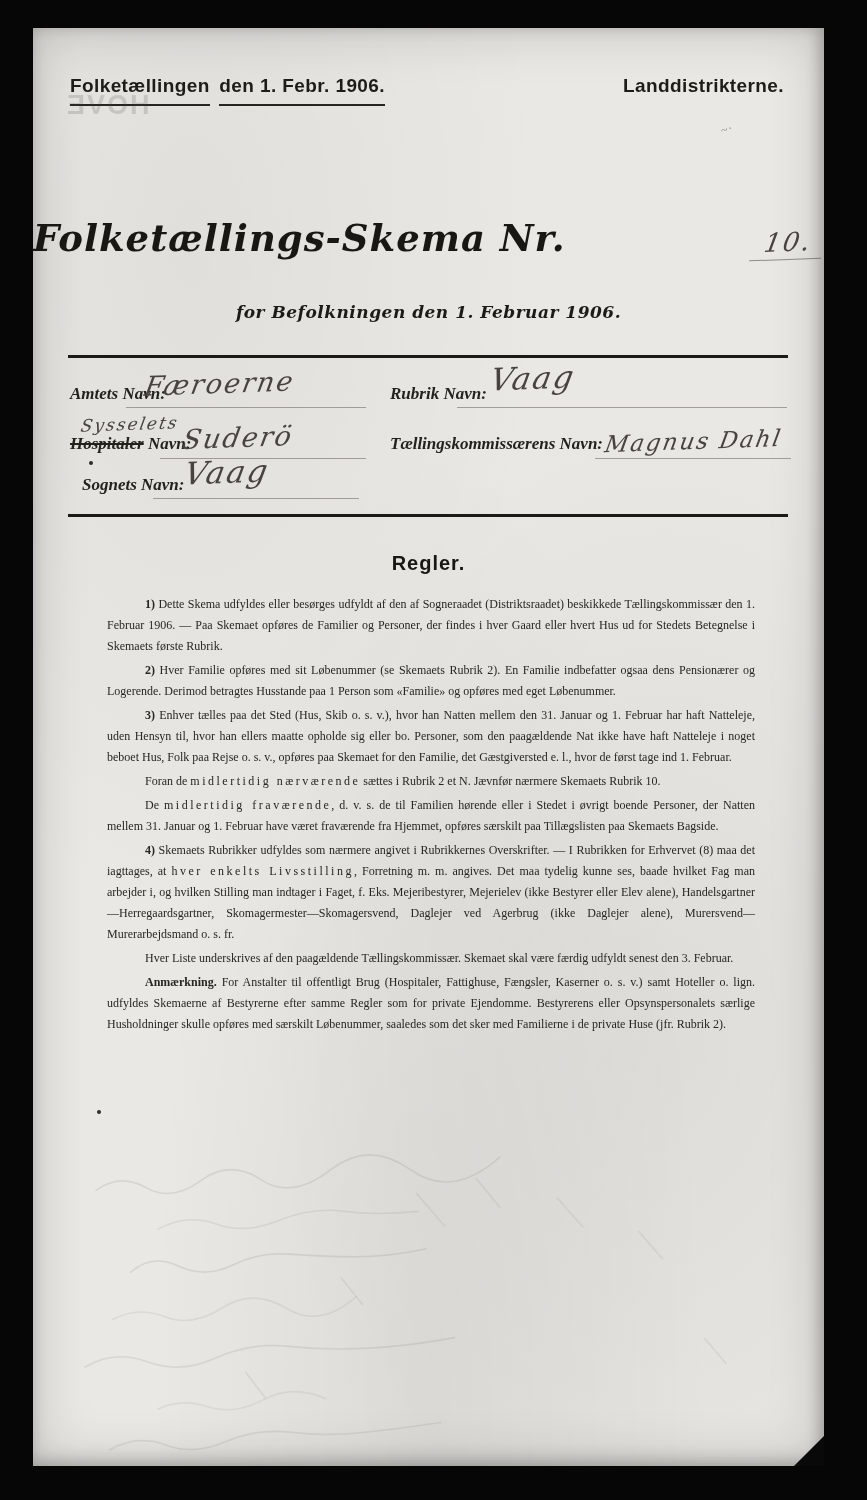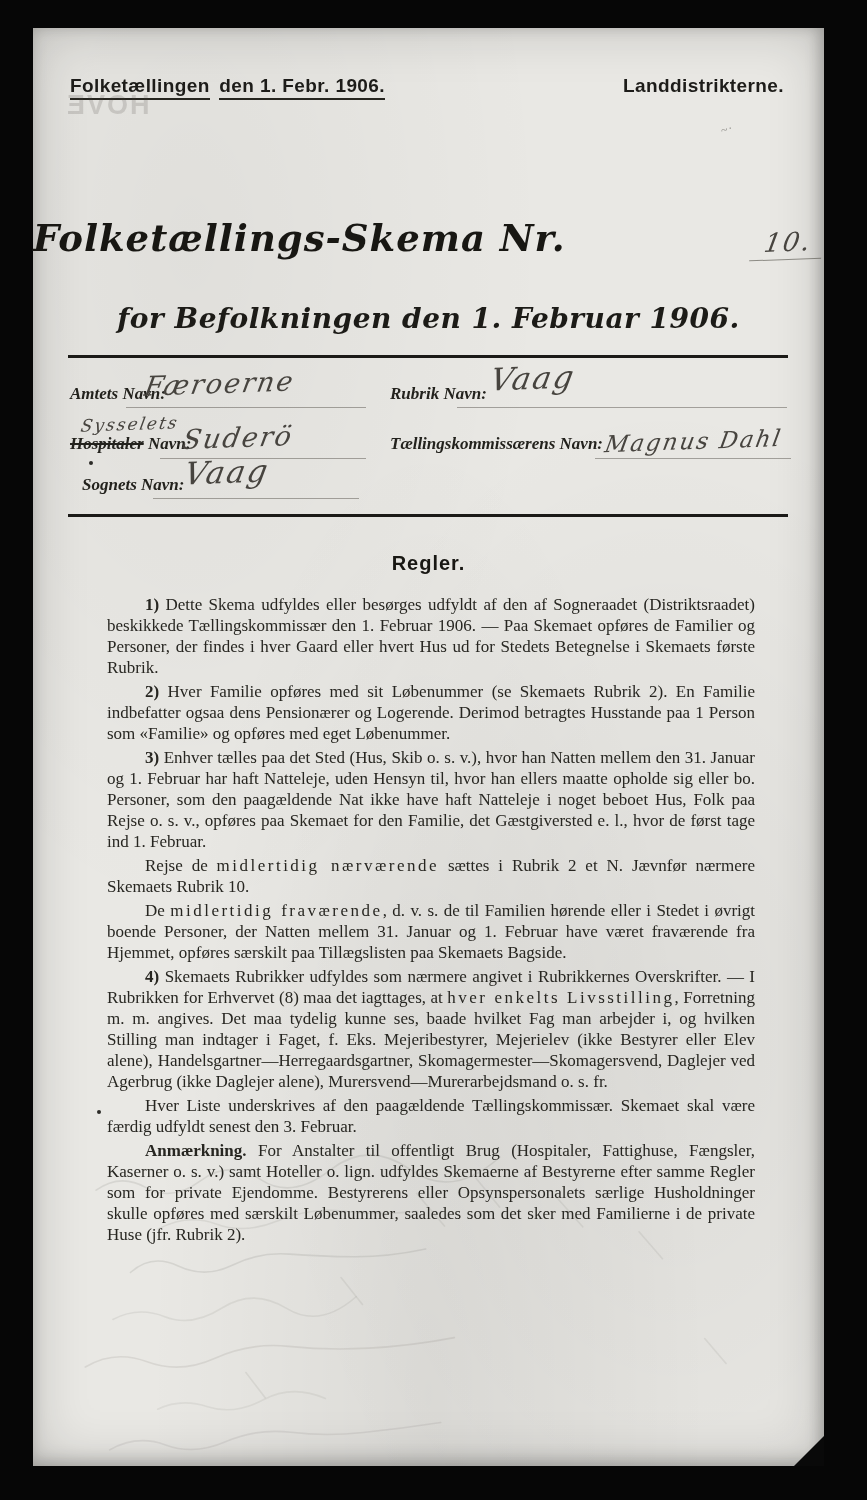--- a/index.html
+++ b/index.html
@@ -19,21 +19,21 @@
     box-shadow: inset 0 0 55px rgba(0,0,0,0.18), inset -6px 0 14px rgba(0,0,0,0.15), inset 0 -8px 16px rgba(0,0,0,0.12);
   }
   .paper::after{ 
     content:"";position:absolute;right:0;bottom:0;width:0;height:0;
     border-right:30px solid #090909;border-top:30px solid transparent;
   }
   
   .hdr{position:absolute;top:47px;font-family:"Liberation Sans",sans-serif;
        font-weight:bold;font-size:19px;color:#1d1c19;letter-spacing:.4px;}
   .hdr-left{left:37px;}
-  .hdr-left span{border-bottom:2px solid #26251f;padding-bottom:2px;}
+  .hdr-left span{border-bottom:2px solid #26251f;padding-bottom:8px;}
   .hdr-left .gap{border:none;padding:0 2px;}
   .hdr-right{right:40px;}
   
   .ghost{
     position:absolute;left:32px;top:62px;
     font-family:"Liberation Sans",sans-serif;font-weight:bold;font-size:27px;
     color:rgba(70,68,62,0.18);transform:scaleX(-1);letter-spacing:2px;
   }
   .mark-small{
     position:absolute;left:688px;top:94px;color:rgba(60,58,52,.55);
@@ -49,21 +49,21 @@
     font-style:italic;font-weight:bold;font-size:37px;color:#181713;
     letter-spacing:1px;
   }
   .title-number{
     display:inline-block;min-width:64px;margin-left:14px;text-align:center;
     border-bottom:1px solid rgba(80,78,70,.6);padding:0 4px 2px 4px;
   }
   .subtitle{
     position:absolute;left:0;top:274px;width:100%;text-align:center;
     font-family:"DejaVu Serif","Liberation Serif",serif;
-    font-style:italic;font-weight:bold;font-size:28px;color:#1c1b17;
+    font-style:italic;font-weight:bold;font-size:17px;color:#1c1b17;
     letter-spacing:.5px;
   }
   
   .hrule{position:absolute;left:35px;width:720px;height:3px;background:#1b1a17;}
   .hrule-1{top:327px;}
   .hrule-2{top:486px;}
   
   .flabel{
     position:absolute;font-family:"Liberation Serif",serif;
     font-style:italic;font-weight:bold;font-size:17px;color:#23221d;
@@ -77,21 +77,21 @@
   }
   .dotmark{position:absolute;width:4px;height:4px;border-radius:50%;background:#2c2b27;}
   
   .regler-h{
     position:absolute;left:0;top:524px;width:100%;text-align:center;
     font-family:"Liberation Sans",sans-serif;font-weight:bold;font-size:20px;
     color:#181713;letter-spacing:1px;
   }
   .rules{
     position:absolute;left:74px;top:566px;width:648px;
-    font-family:"Liberation Serif",serif;font-size:17px;line-height:21px;
+    font-family:"Liberation Serif",serif;font-size:12px;line-height:21px;
     color:#272621;text-align:justify;
   }
   .rules p{margin:0 0 3px 0;text-indent:38px;}
   .rules p.sp{}
   .rules b{font-weight:bold;}
   .sperr{letter-spacing:2.5px;}
   
   .bleed{position:absolute;left:10px;top:1125px;}
   .bleed path{fill:none;stroke:#76746e;stroke-width:1.6;stroke-linecap:round;}
 </style>
@@ -142,21 +142,21 @@
   <div class="hand" style="left:152px;top:426px;font-size:31px;">Vaag</div>
 
   <div class="hrule hrule-2"></div>
 
   <div class="regler-h">Regler.</div>
 
   <div class="rules">
     <p><b>1)</b><span> Dette Skema udfyldes eller besørges udfyldt af den af Sogneraadet (Distriktsraadet) beskikkede Tællingskommissær den 1. Februar 1906. — Paa Skemaet opføres de Familier og Personer, der findes i hver Gaard eller hvert Hus ud for Stedets Betegnelse i Skemaets første Rubrik.</span></p>
     <p><b>2)</b><span> Hver Familie opføres med sit Løbenummer (se Skemaets Rubrik 2).  En Familie indbefatter ogsaa dens Pensionærer og Logerende.  Derimod betragtes Husstande paa 1 Person som «Familie» og opføres med eget Løbenummer.</span></p>
     <p><b>3)</b><span> Enhver tælles paa det Sted (Hus, Skib o. s. v.), hvor han Natten mellem den 31. Januar og 1. Februar har haft Natteleje, uden Hensyn til, hvor han ellers maatte opholde sig eller bo.  Personer, som den paagældende Nat ikke have haft Natteleje i noget beboet Hus, Folk paa Rejse o. s. v., opføres paa Skemaet for den Familie, det Gæstgiversted e. l., hvor de først tage ind 1. Februar.</span></p>
-    <p><span>Rejse de </span><span class="sperr">midlertidig nærværende</span><span> sættes i Rubrik 2 et N.  Jævnfør nærmere Skemaets Rubrik 10.</span></p>
+    <p><span>Foran de </span><span class="sperr">midlertidig nærværende</span><span> sættes i Rubrik 2 et N.  Jævnfør nærmere Skemaets Rubrik 10.</span></p>
     <p><span>De </span><span class="sperr">midlertidig fraværende</span><span>, d. v. s. de til Familien hørende eller i Stedet i øvrigt boende Personer, der Natten mellem 31. Januar og 1. Februar have været fraværende fra Hjemmet, opføres særskilt paa Tillægslisten paa Skemaets Bagside.</span></p>
     <p class="sp"><b>4)</b><span> Skemaets Rubrikker udfyldes som nærmere angivet i Rubrikkernes Overskrifter. — I Rubrikken for Erhvervet (8) maa det iagttages, at </span><span class="sperr">hver enkelts Livsstilling</span><span>, Forretning m. m. angives. Det maa tydelig kunne ses, baade hvilket Fag man arbejder i, og hvilken Stilling man indtager i Faget, f. Eks. Mejeribestyrer, Mejerielev (ikke Bestyrer eller Elev alene), Handelsgartner—Herregaardsgartner, Skomagermester—Skomagersvend, Daglejer ved Agerbrug (ikke Daglejer alene), Murersvend—Murerarbejdsmand o. s. fr.</span></p>
     <p class="sp"><span>Hver Liste underskrives af den paagældende Tællingskommissær.  Skemaet skal være færdig udfyldt senest den 3. Februar.</span></p>
     <p class="sp"><b>Anmærkning.</b><span>  For Anstalter til offentligt Brug (Hospitaler, Fattighuse, Fængsler, Kaserner o. s. v.) samt Hoteller o. lign. udfyldes Skemaerne af Bestyrerne efter samme Regler som for private Ejendomme. Bestyrerens eller Opsynspersonalets særlige Husholdninger skulle opføres med særskilt Løbenummer, saaledes som det sker med Familierne i de private Huse (jfr. Rubrik 2).</span></p>
   </div>
 
   <div class="dotmark" style="left:64px;top:1082px;"></div>
 
   <svg class="bleed" width="770" height="320">
     <g transform="rotate(-3 385 160)">

